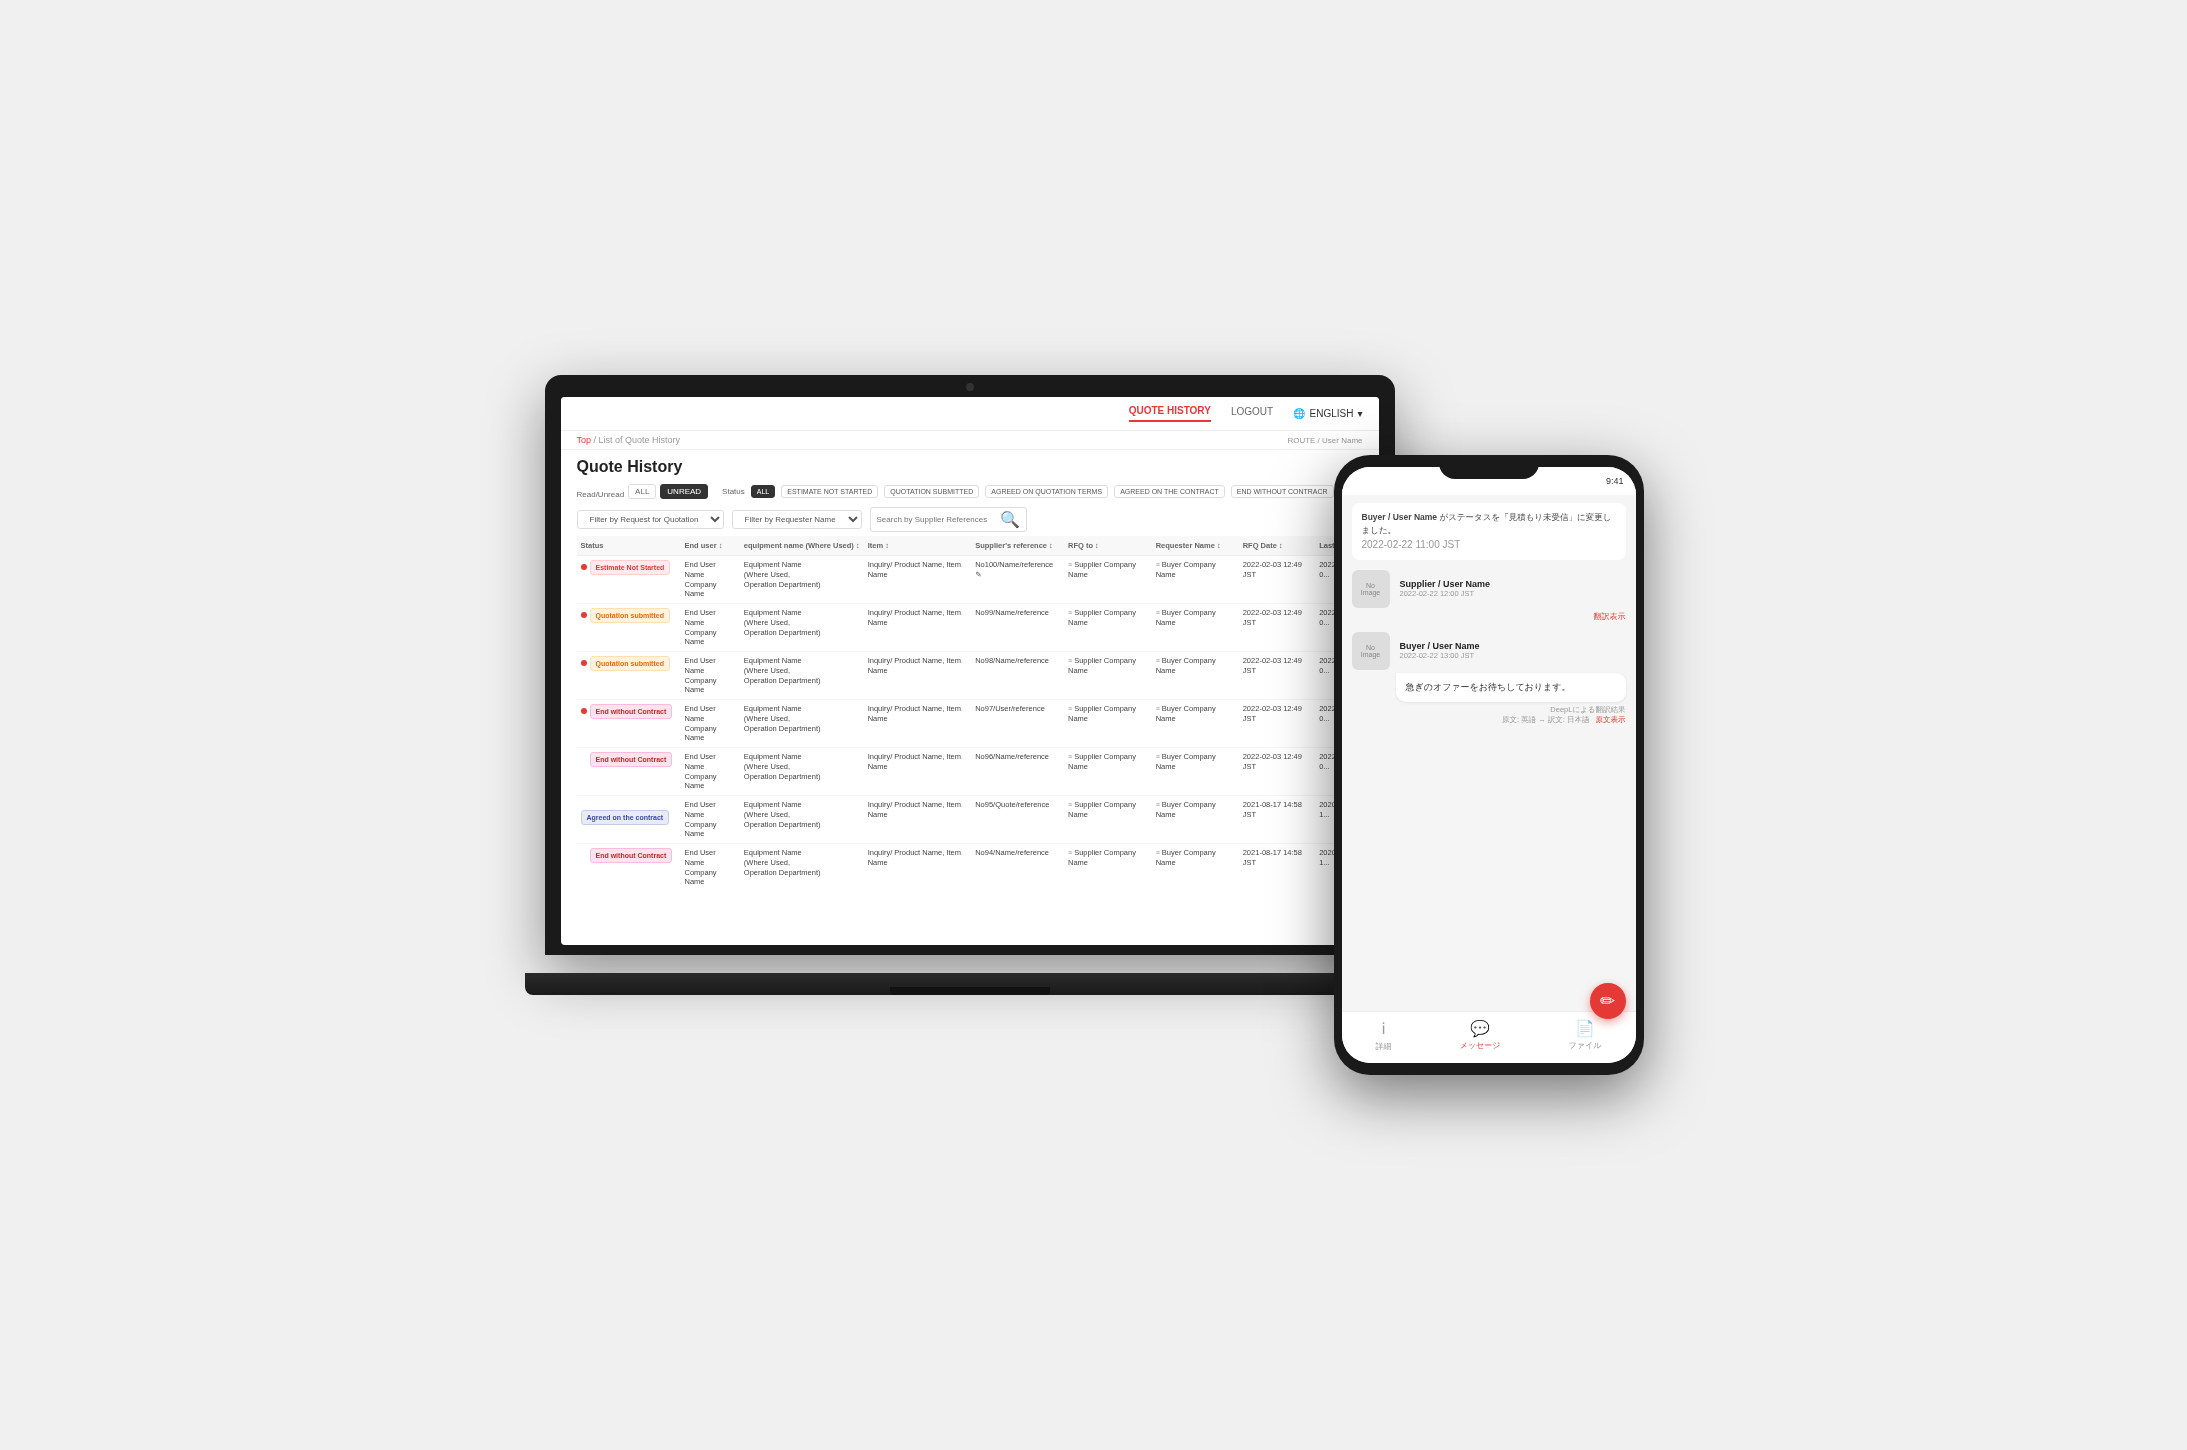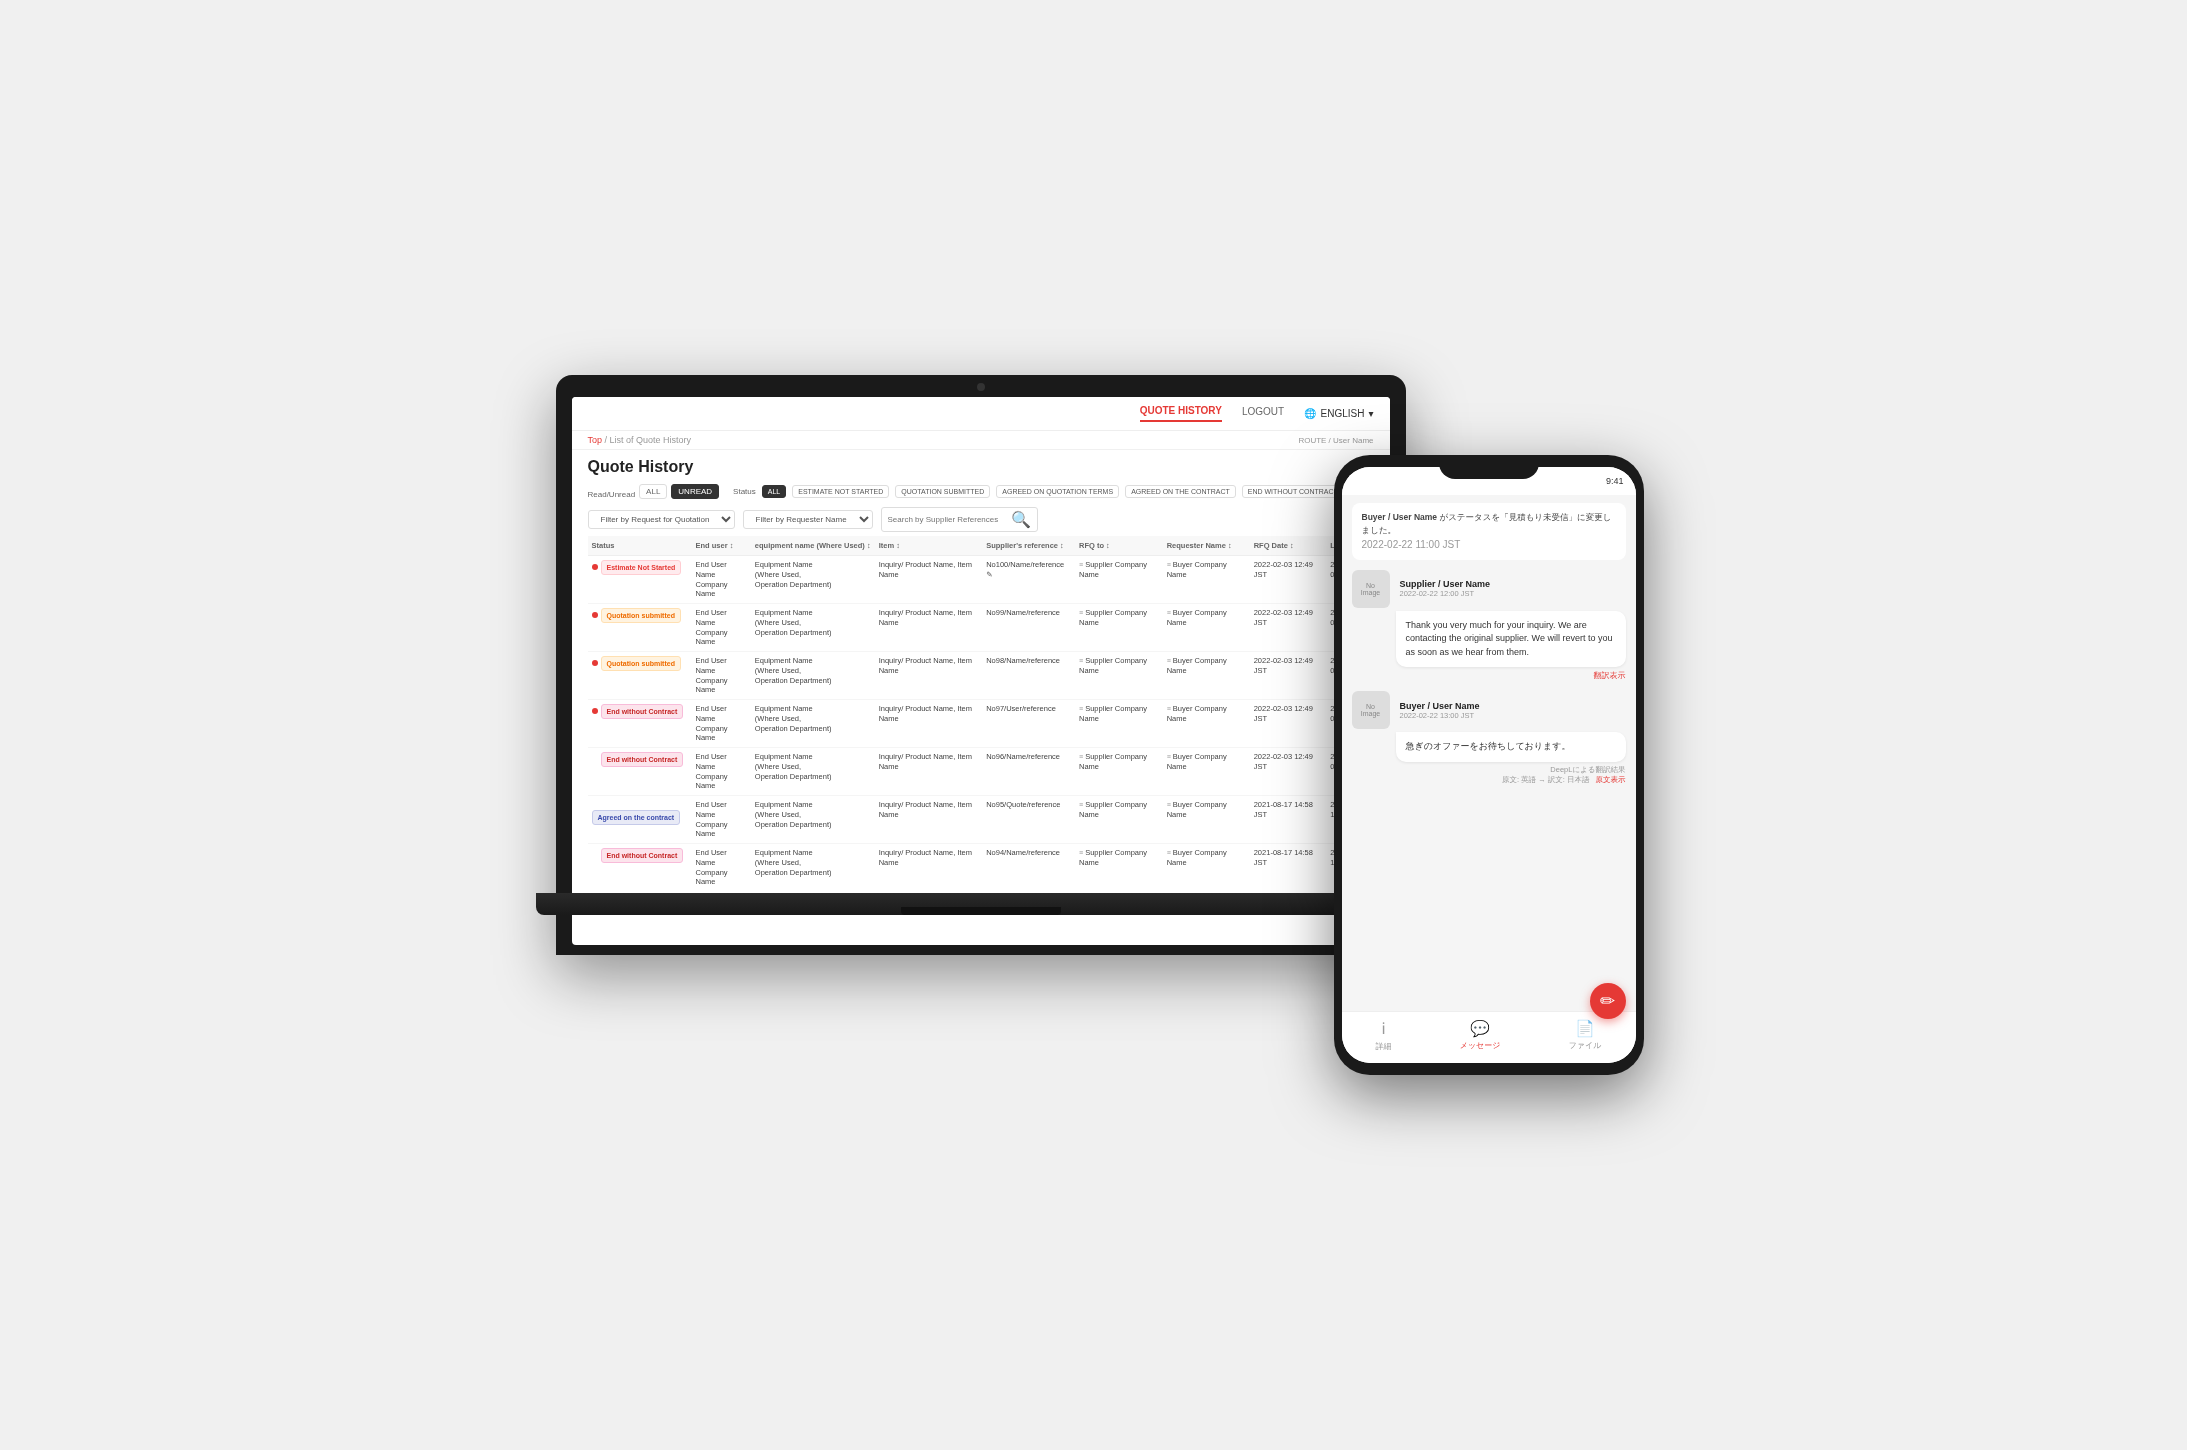--- a/index.html
+++ b/index.html
@@ -15,24 +15,24 @@
 
     .scene {
       position: relative;
       width: 1100px;
       height: 700px;
     }
 
     
     .laptop {
       position: absolute;
-      left: 12px;
+      left: 1px;
       top: 0;
       width: 850px;
-      height: 540px;
+      height: 620px;
     }
     .laptop-body {
       position: absolute;
       left: 0;
       top: 0;
       width: 850px;
       height: 580px;
       background: #1a1a1a;
       border-radius: 16px 16px 0 0;
       padding: 16px;
@@ -629,21 +629,20 @@
           <div class="avatar-row">
             <div class="no-image-box">
               <span style="text-align:center;white-space:pre">No
 Image</span>
             </div>
             <div class="msg-meta">
               <span class="msg-sender">Supplier / User Name</span>
               <span class="msg-time">2022-02-22 12:00 JST</span>
             </div>
           </div>
-          <div class="msg-bubble">Thank you very much for your inquiry. We are contacting the original supplier. We will revert to you as soon as we hear from them.</div>
           <div class="msg-translate">翻訳表示</div>
         </div>
 
         <div class="chat-msg">
           <div class="avatar-row">
             <div class="no-image-box">
               <span style="text-align:center;white-space:pre">No
 Image</span>
             </div>
             <div class="msg-meta">

